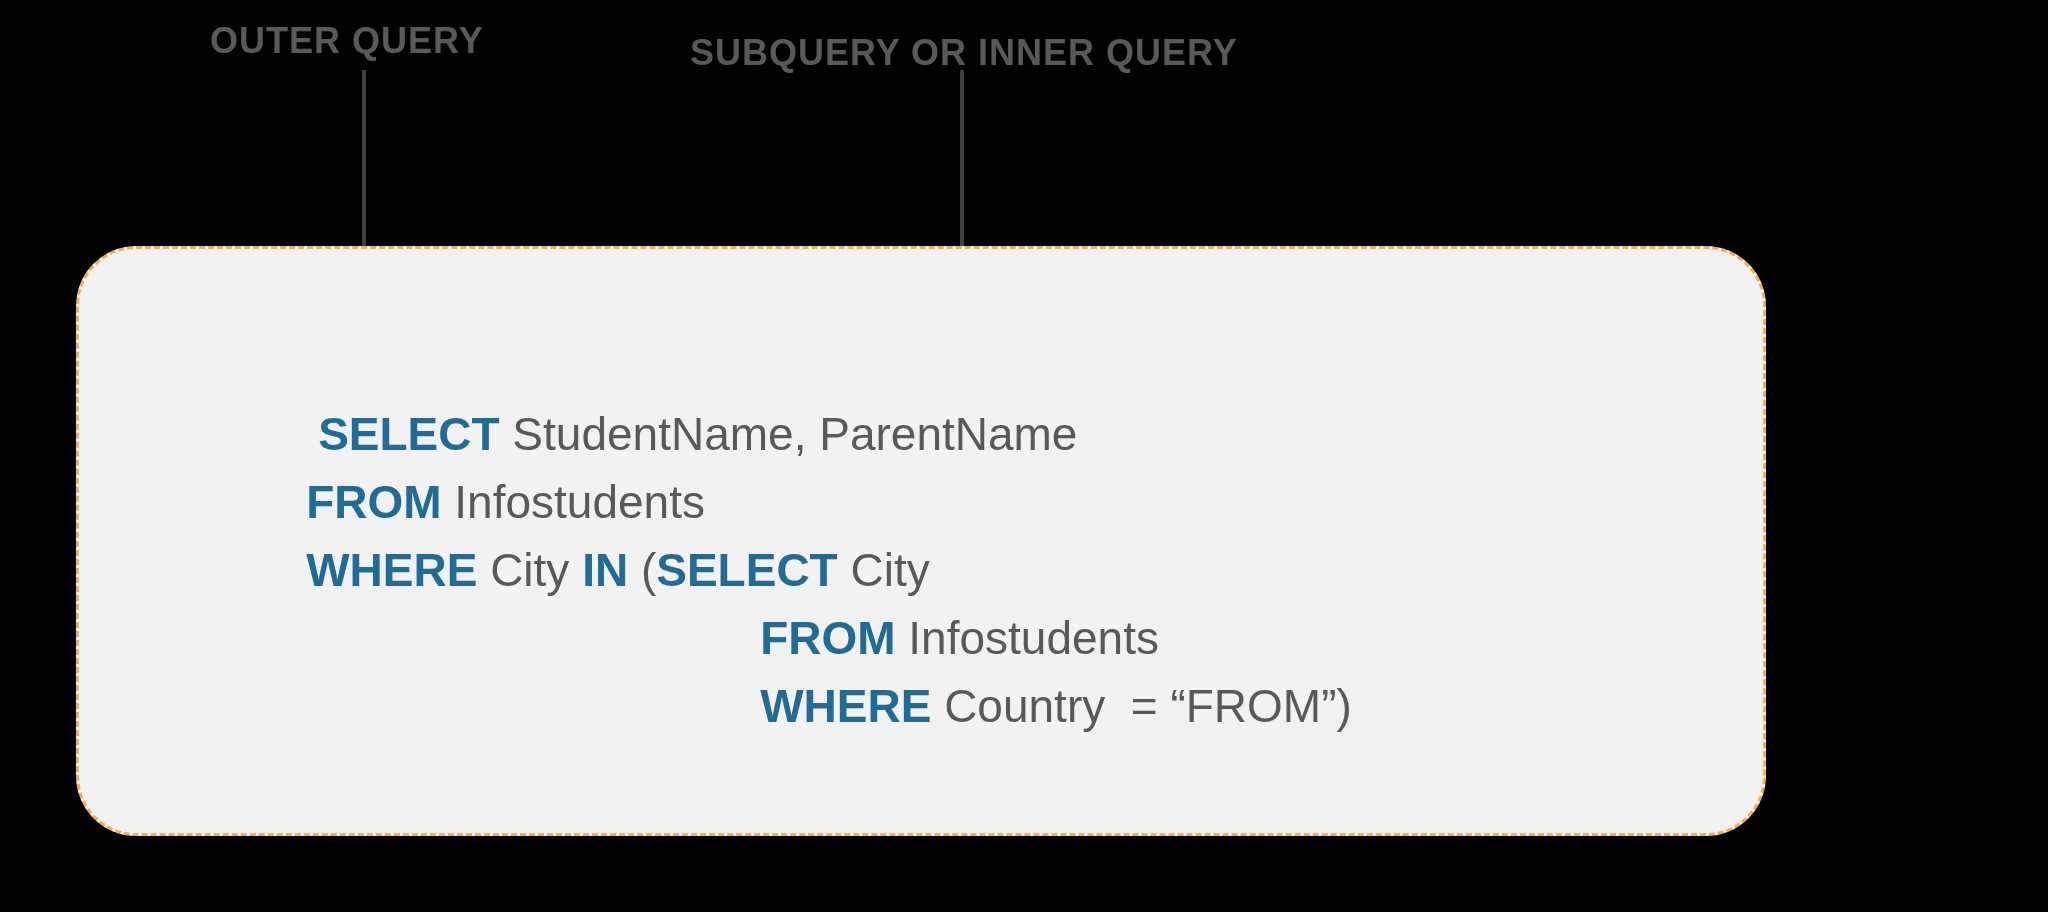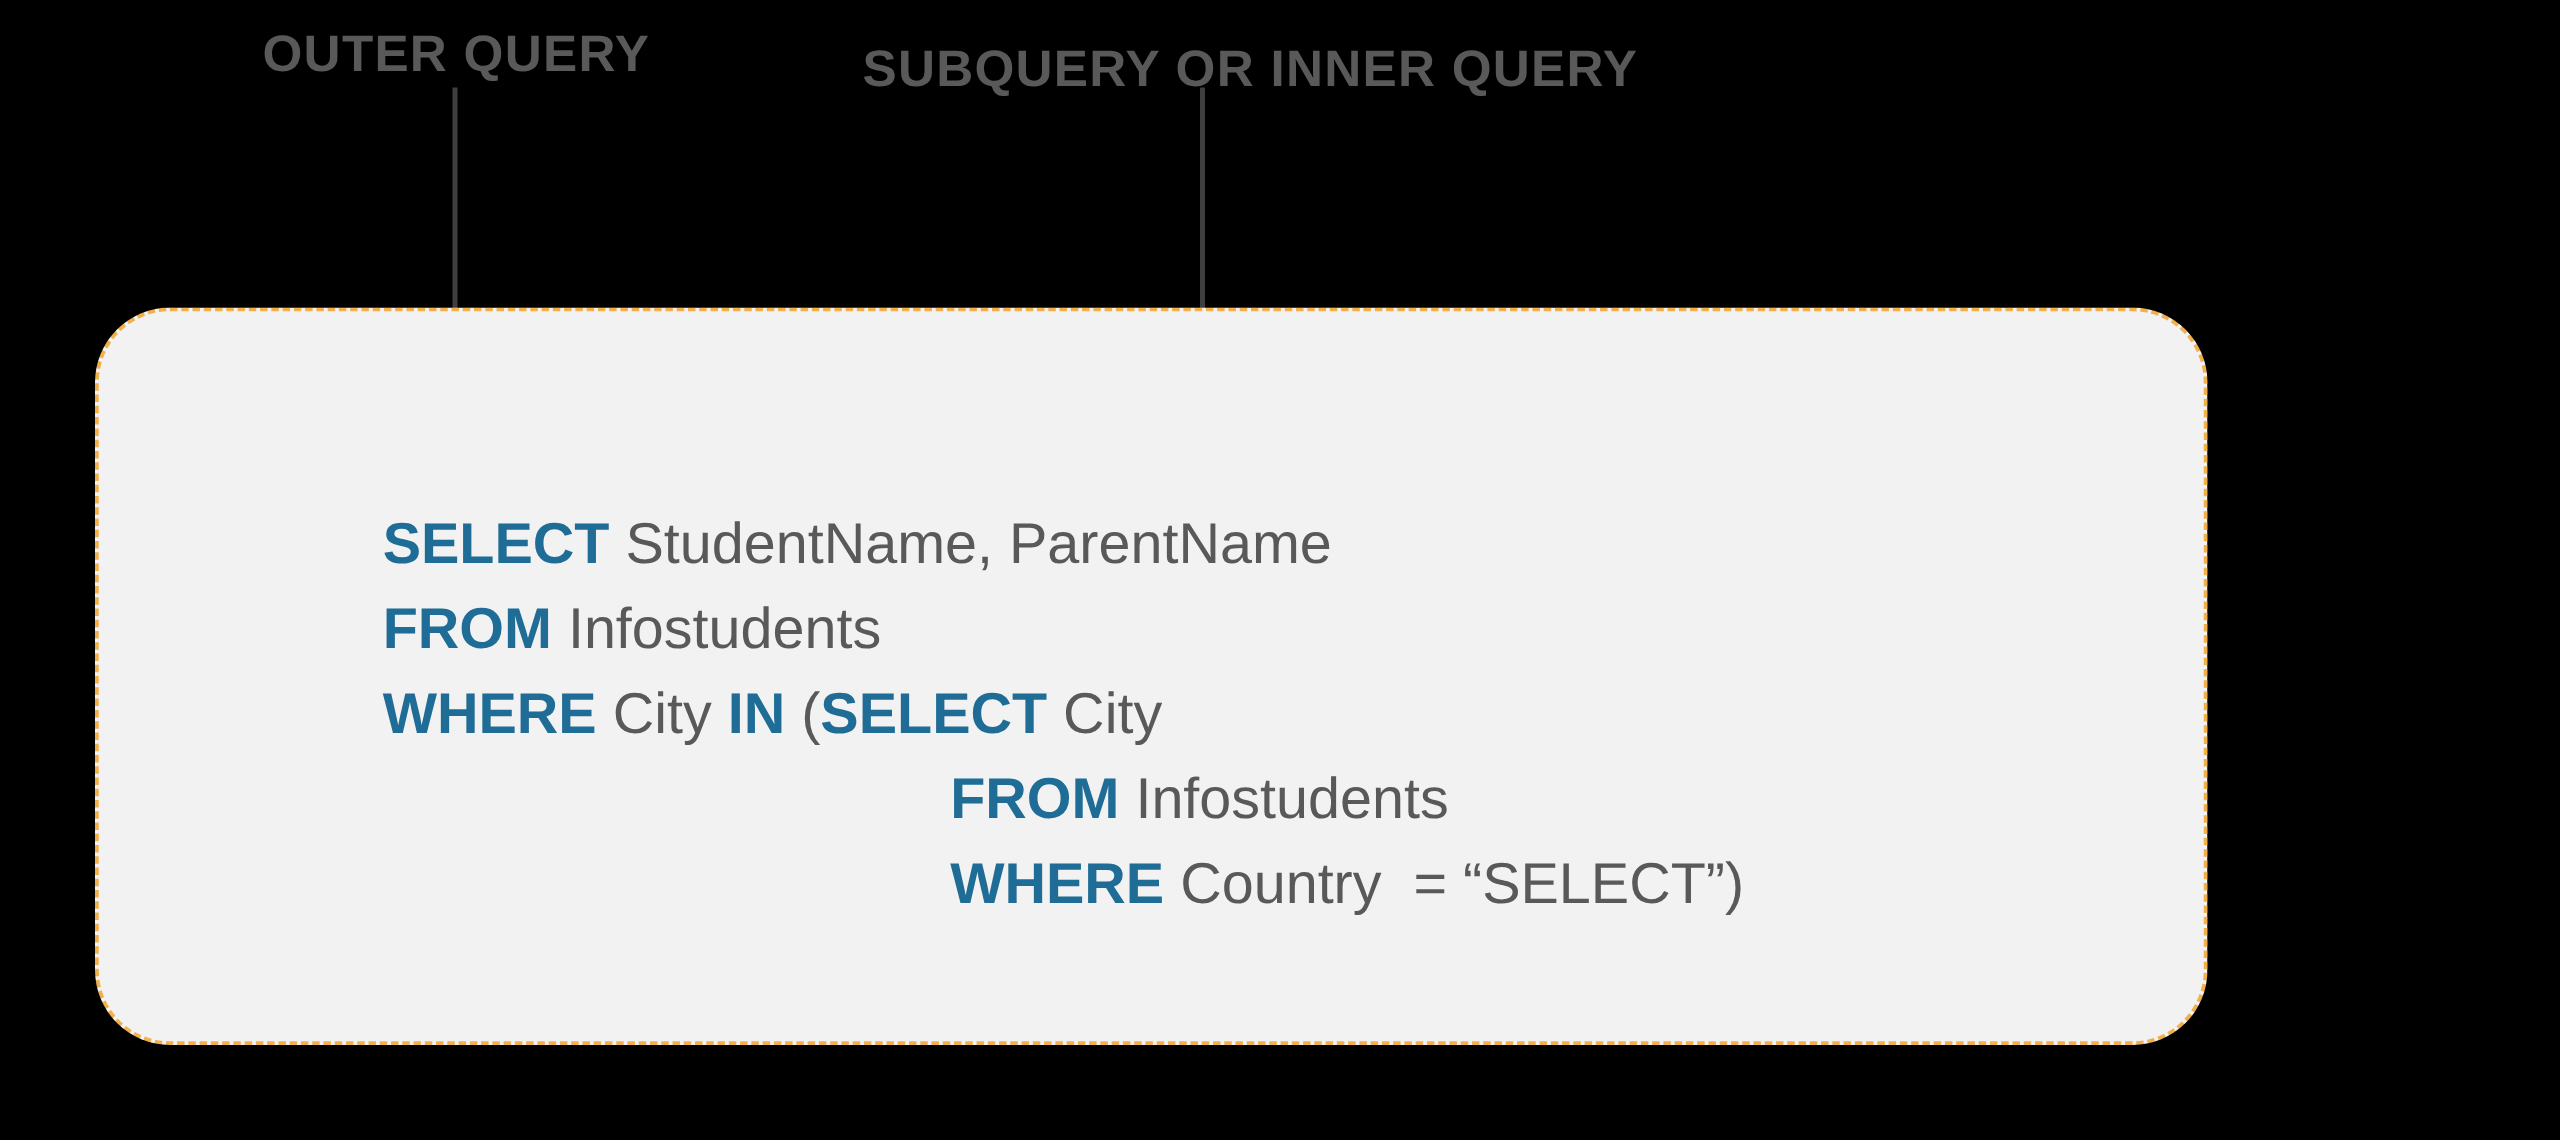--- a/index.html
+++ b/index.html
@@ -9,21 +9,21 @@
     height: 912px;
     background: #000;
     font-family: "Segoe UI", "Helvetica Neue", Arial, sans-serif;
     position: relative;
     overflow: hidden;
   }
   .label {
     position: absolute;
     color: #595959;
     font-weight: 700;
-    font-size: 41px;
+    font-size: 36px;
     letter-spacing: 1px;
     white-space: nowrap;
   }
   .code-box {
     position: absolute;
     left: 76px;
     top: 246px;
     width: 1690px;
     height: 590px;
     background: #f2f2f2;
@@ -63,33 +63,33 @@
 <div class="label" style="left:690px; top:20px;margin-top:12px;">SUBQUERY OR INNER QUERY</div>
 
 <div class="pointer-line" style="left:362px; top:70px; height:215px;"></div>
 <div class="pointer-dot" style="left:355px; top:278px;"></div>
 
 <div class="pointer-line" style="left:960px; top:70px; height:402px;"></div>
 <div class="pointer-dot" style="left:953px; top:466px;"></div>
 
 <div class="code-box">
 
-  <div class="code" style="left:176px; top:104px;">
+  <div class="code" style="left:188px; top:104px;">
     <span class="kw">SELECT</span><span> StudentName, ParentName</span>
   </div>
 
   <div class="code" style="left:176px; top:172px;">
     <span class="kw">FROM</span><span> Infostudents</span>
   </div>
 
   <div class="code" style="left:176px; top:240px;">
     <span class="kw">WHERE</span><span> City </span><span class="kw">IN</span><span> (</span><span class="kw">SELECT</span><span> City</span>
   </div>
 
   <div class="code" style="left:630px; top:308px;">
     <span class="kw">FROM</span><span> Infostudents</span>
   </div>
 
   <div class="code" style="left:630px; top:376px;">
-    <span class="kw">WHERE</span><span> Country  = “SELECT”)</span>
+    <span class="kw">WHERE</span><span> Country  = “FROM”)</span>
   </div>
 
 </div>
 
 </body></html>

